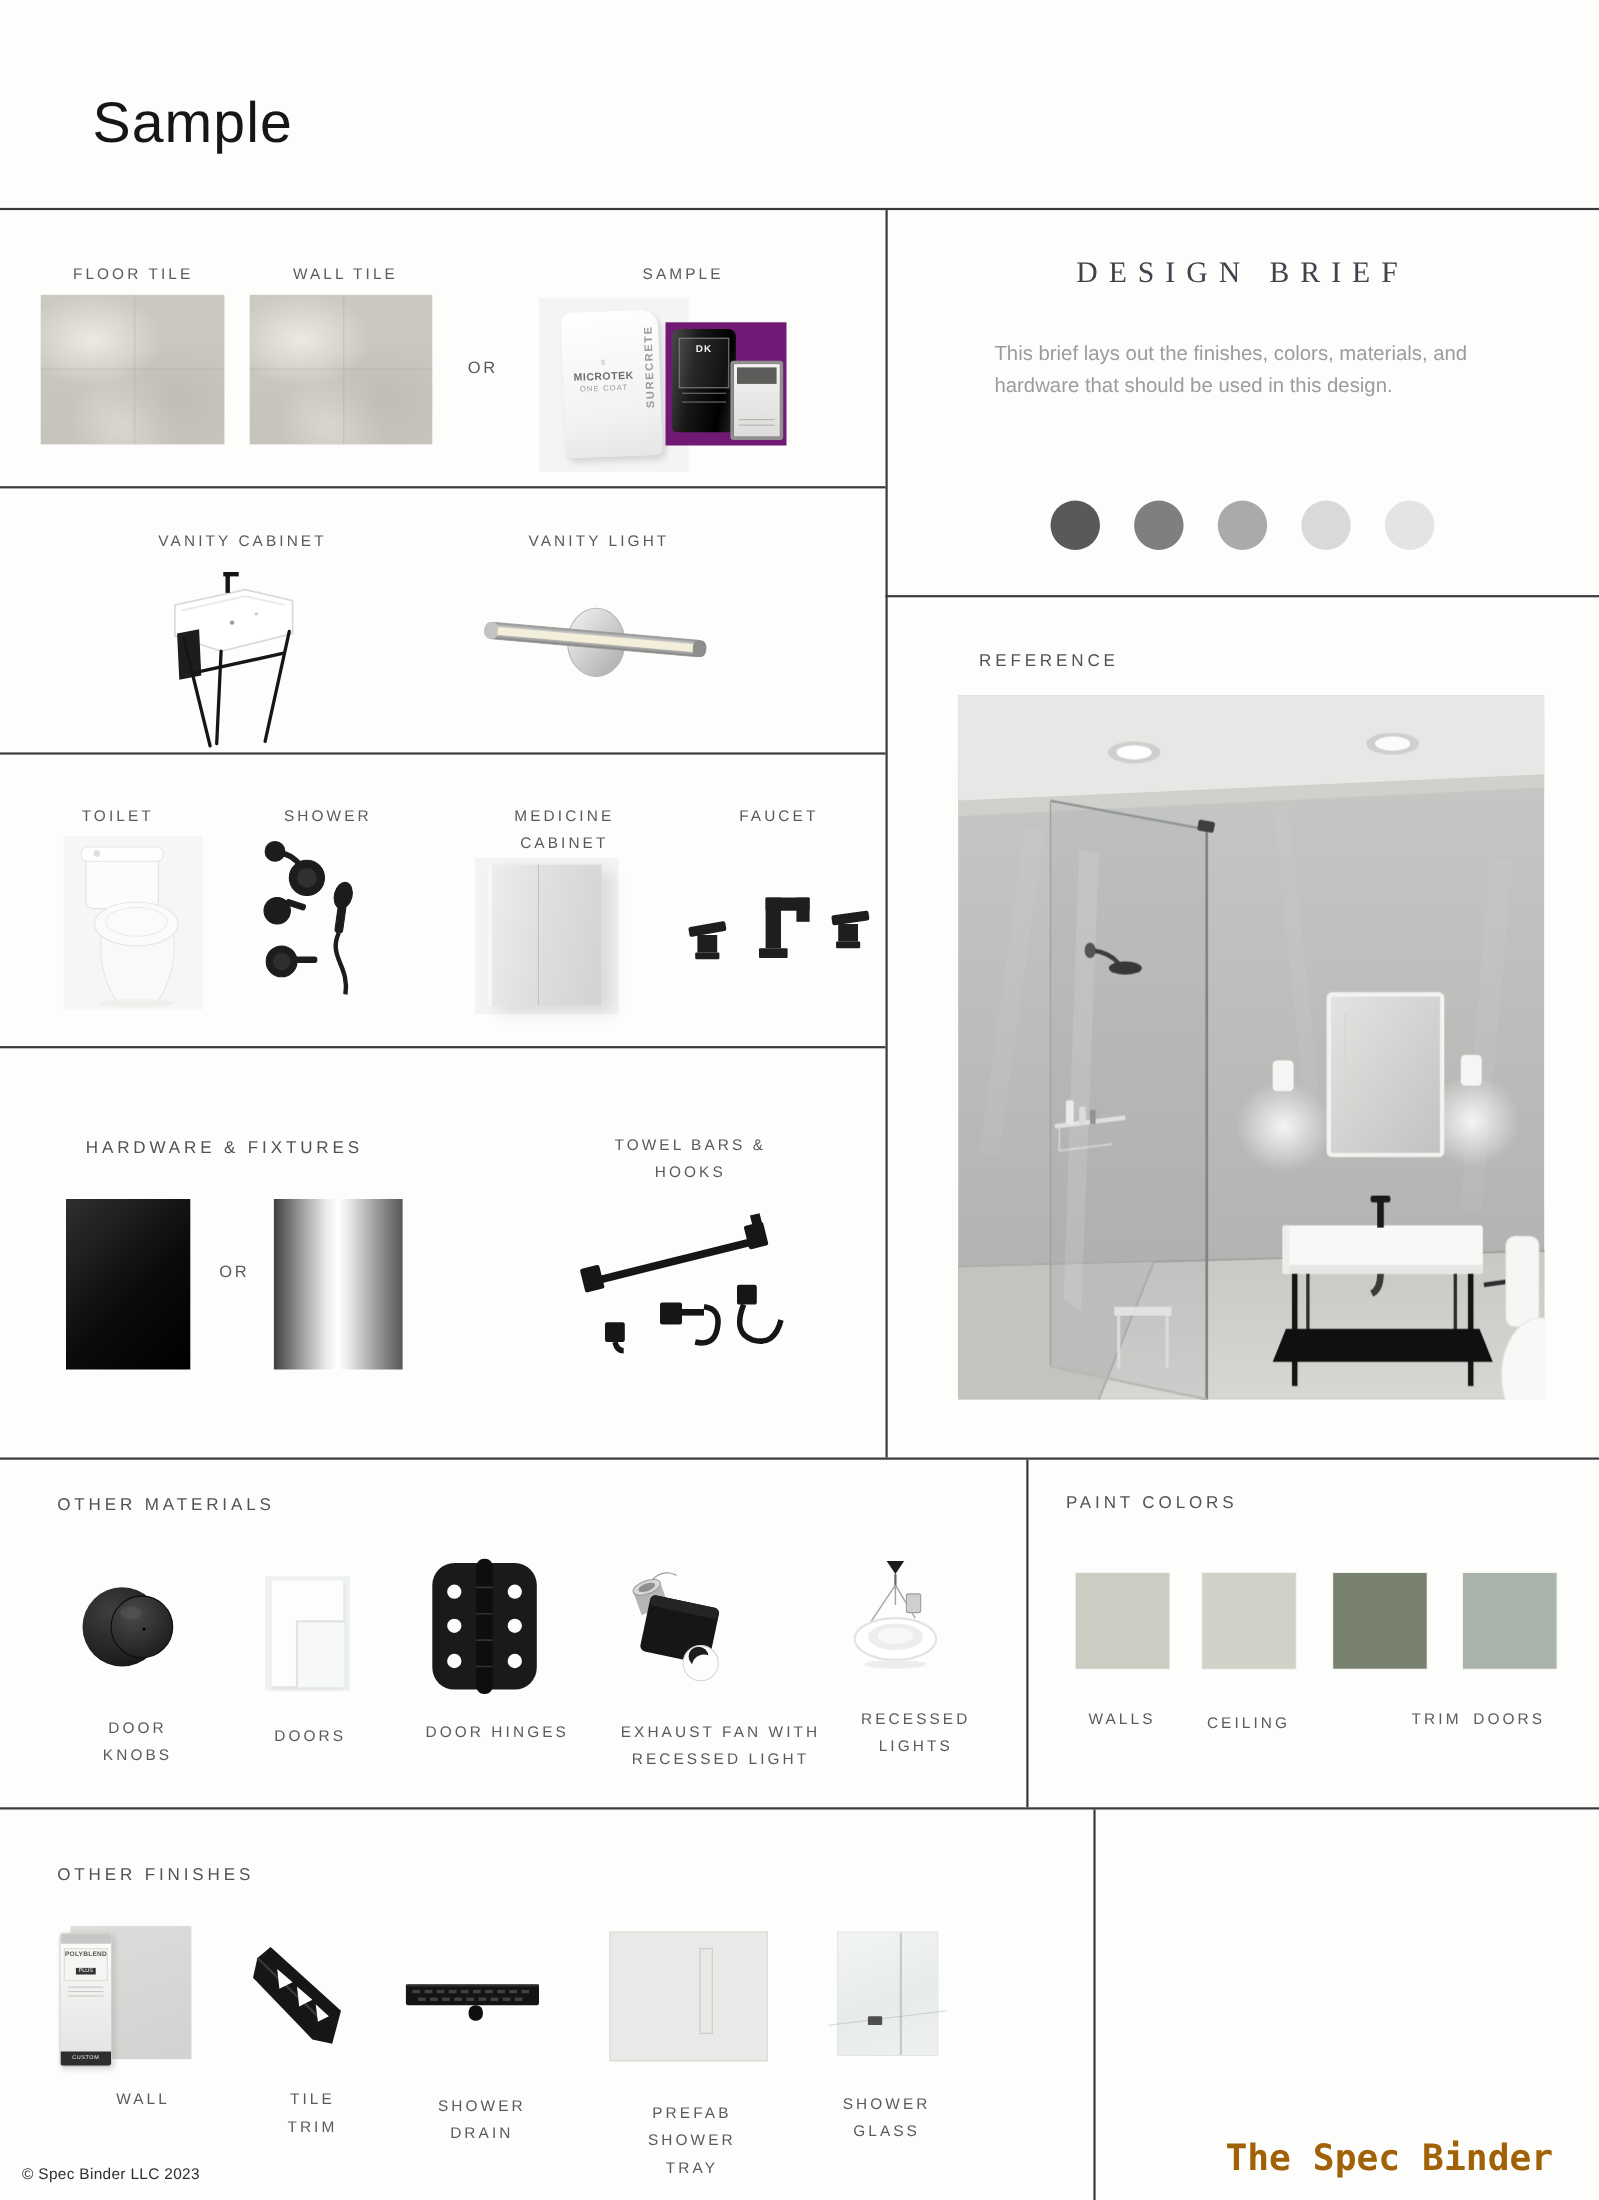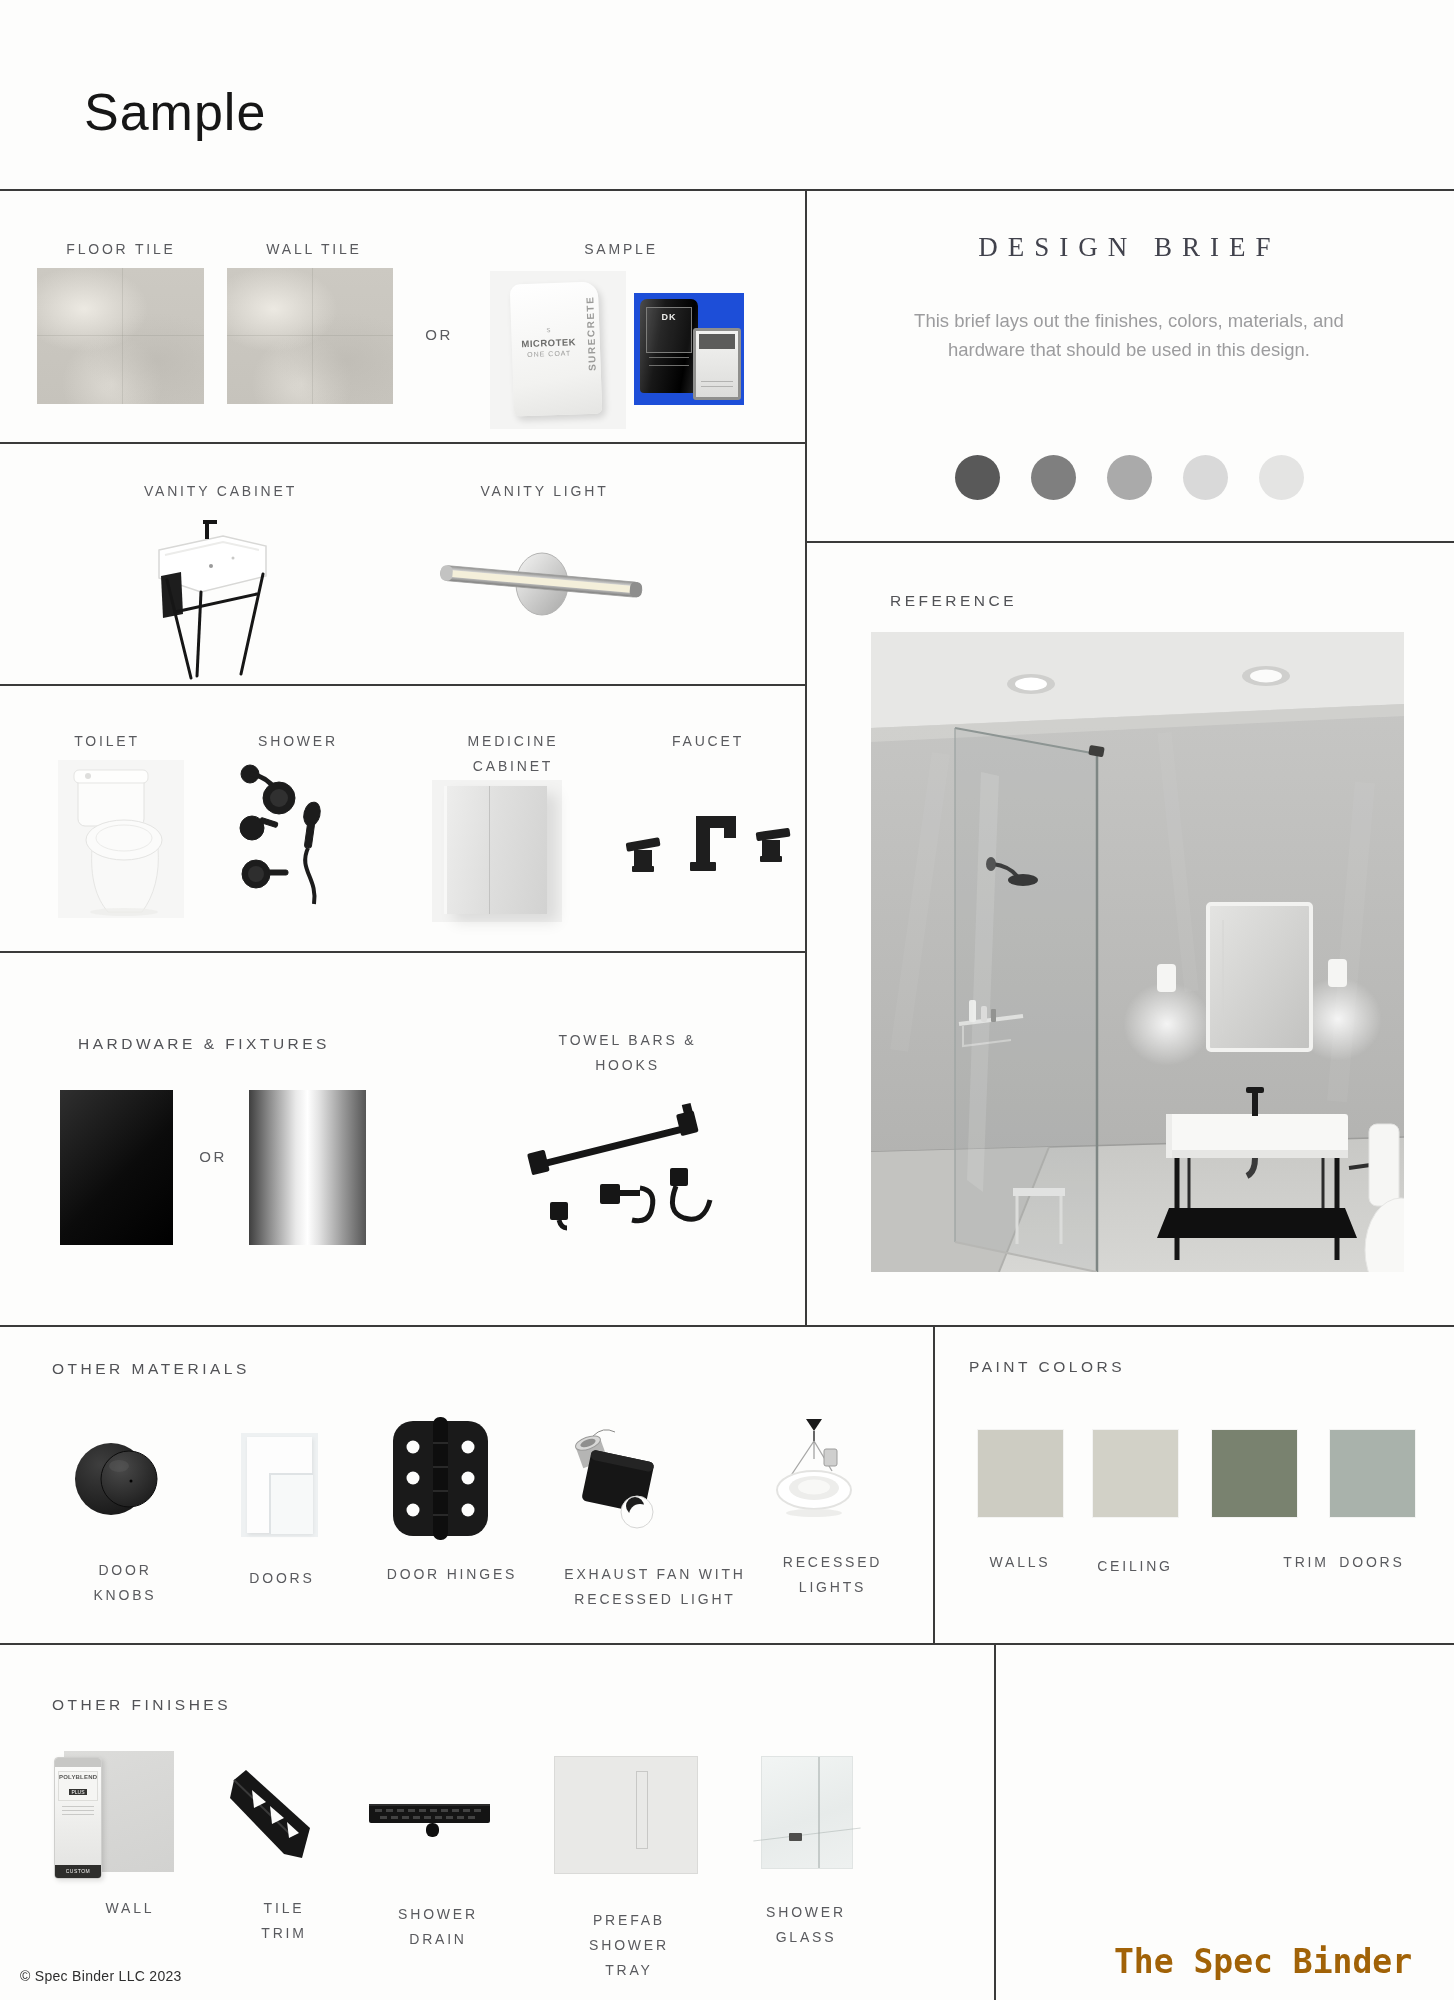--- a/index.html
+++ b/index.html
@@ -8,21 +8,21 @@
   .abs{position:absolute;}
   .rule{position:absolute;background:#3a3a3a;}
   .lbl{position:absolute;font-size:14px;letter-spacing:2.8px;line-height:1.8;
        color:#595a5e;text-align:center;}
   .hdr{position:absolute;font-size:15.5px;letter-spacing:3.5px;color:#515256;white-space:nowrap;}
   .or{position:absolute;font-size:15px;letter-spacing:2.5px;color:#5a5b5f;text-align:center;}
   .title{position:absolute;left:84px;top:86px;font-size:52px;font-weight:500;
          letter-spacing:1px;color:#161616;line-height:1;}
   .brief-title{position:absolute;left:805px;width:649px;top:232px;text-align:center;
        font-family:"Liberation Serif",serif;font-size:27px;letter-spacing:10px;color:#41424c;}
-  .brief-body{position:absolute;left:904px;width:450px;top:307px;text-align:center;
+  .brief-body{position:absolute;left:904px;width:450px;top:307px;text-align:left;
        font-size:18.5px;line-height:1.55;color:#9c9c9e;}
   .palette{position:absolute;left:955px;top:455px;display:flex;gap:31px;}
   .palette div{width:45px;height:45px;border-radius:50%;}
   .tile{position:absolute;background:
      radial-gradient(55% 45% at 28% 30%, rgba(238,235,228,.95), rgba(238,235,228,0) 70%),
      radial-gradient(60% 50% at 72% 68%, rgba(186,183,176,.55), rgba(186,183,176,0) 70%),
      radial-gradient(50% 60% at 45% 85%, rgba(230,227,220,.7), rgba(230,227,220,0) 60%),
      linear-gradient(180deg,#ccc9c2,#c6c3bc);}
   .tile i{position:absolute;background:rgba(138,136,128,.22);}
   .seam-h{left:0;right:0;top:49%;height:1px;}
@@ -35,21 +35,21 @@
   .bag{position:absolute;left:22px;top:12px;width:88px;height:132px;transform:rotate(-2deg);
        background:linear-gradient(170deg,#ffffff,#f2f2f0 70%,#e5e5e3);
        border-radius:10px 16px 6px 6px;box-shadow:3px 4px 7px rgba(0,0,0,.14);}
   .bag-brand{position:absolute;right:3px;top:14px;writing-mode:vertical-rl;transform:rotate(180deg);
        font-size:10px;font-weight:bold;letter-spacing:1.5px;color:#9b9b99;}
   .bag-mid{position:absolute;left:6px;top:44px;width:62px;text-align:center;color:#75757
 3;}
   .bag-title{font-size:9.5px;font-weight:bold;letter-spacing:.5px;color:#6e6e6c;}
   .bag-sub{font-size:7px;letter-spacing:1px;color:#9a9a98;margin-top:2px;}
   .bag-logo{font-size:6px;color:#a9a9a7;margin-bottom:4px;}
-  .sample-right{position:absolute;left:634px;top:293px;width:110px;height:112px;background:#1d4ed8;}
+  .sample-right{position:absolute;left:605px;top:293px;width:110px;height:112px;background:#701a75;}
   .can{position:absolute;left:6px;top:6px;width:58px;height:94px;border-radius:7px 7px 4px 4px;
        background:linear-gradient(100deg,#4c4c4c,#181818 35%,#000 75%,#2b2b2b);}
   .can-label{position:absolute;left:6px;top:8px;right:6px;height:40px;border:1px solid #7d7d7b;
        background:rgba(255,255,255,.07);color:#ededeb;font-size:9px;font-weight:bold;
        text-align:center;padding-top:4px;letter-spacing:1px;}
   .can-line{position:absolute;left:9px;right:9px;height:1px;background:#6f6f6d;}
   .box{position:absolute;right:3px;bottom:5px;width:42px;height:66px;background:linear-gradient(#f3f3f1,#dcdcda);
        border:3px solid #8f8f8d;border-radius:3px;}
   .box-top{position:absolute;left:3px;right:3px;top:3px;height:15px;background:#5c5c5a;}
   .box-line{position:absolute;left:5px;right:5px;height:1px;background:#b3b3b1;}

